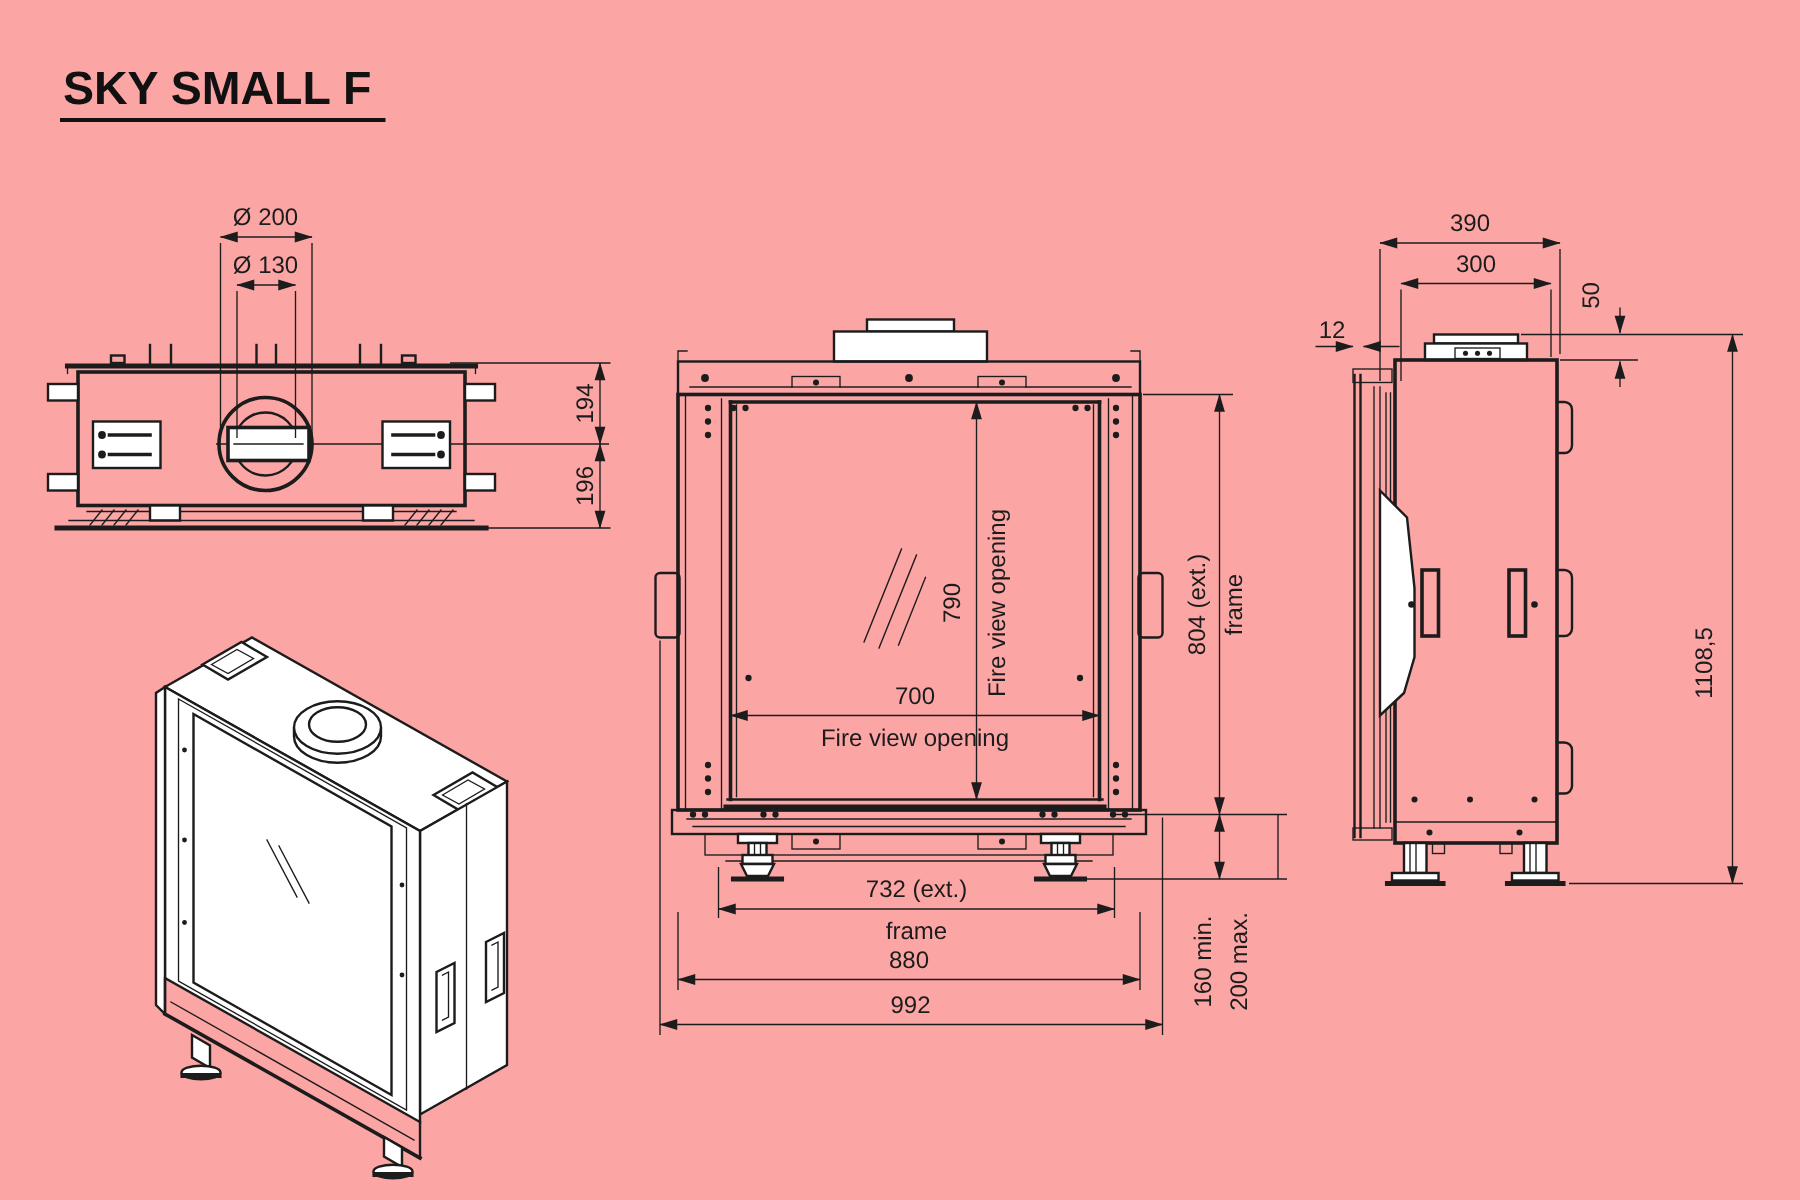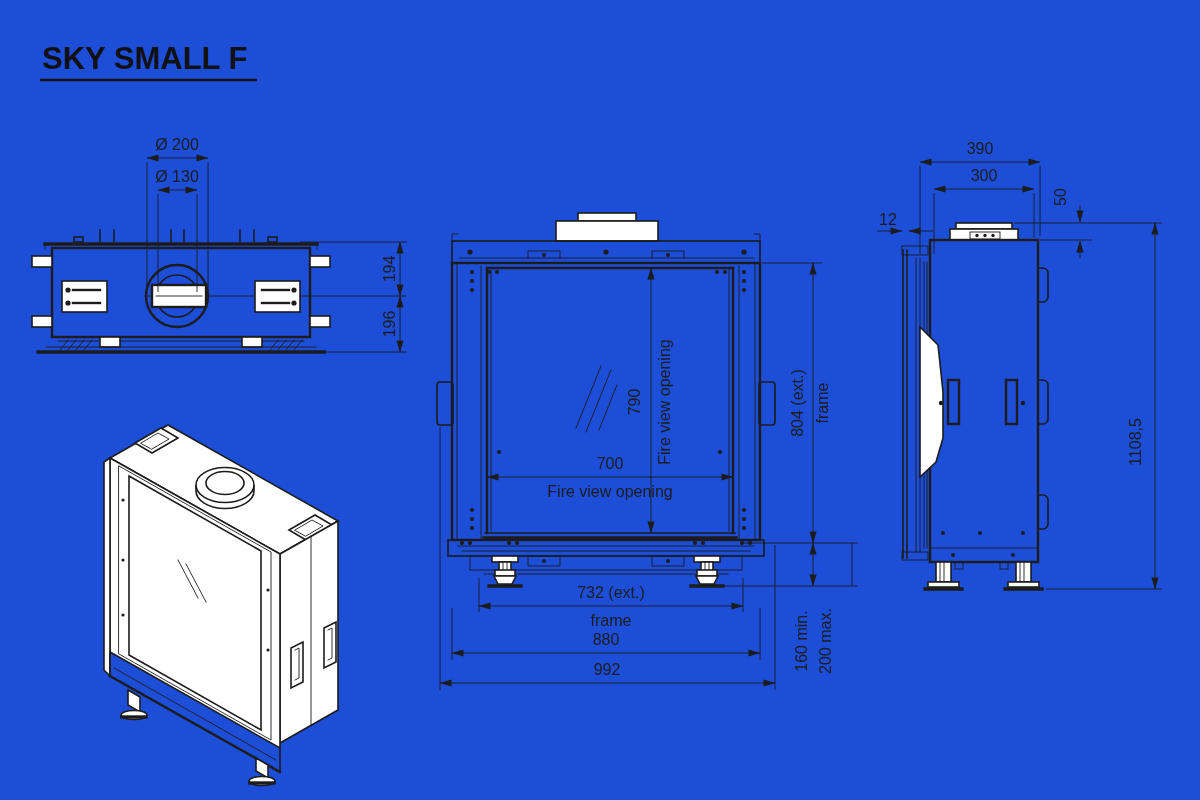--- a/index.html
+++ b/index.html
@@ -1,16 +1,16 @@
 <!DOCTYPE html>
 <html><head>
 <meta charset="utf-8">
 <style>
   html, body { margin:0; padding:0; background:#ffffff; }
-  .page { width:1200px; height:800px; position:relative; background:#1d4ed8; overflow:hidden; }
+  .page { width:1200px; height:800px; position:relative; background:#fca5a5; overflow:hidden; }
   svg { display:block; font-family:"Liberation Sans", sans-serif; }
   .ln   { stroke:#1c1c1c; fill:none; stroke-width:1.6; stroke-linecap:square; }
   .lnw  { stroke:#1c1c1c; fill:#ffffff; stroke-width:1.6; }
   .thick{ stroke-width:2.4; }
   .xthick{ stroke-width:3.4; }
   .thin { stroke-width:0.9; }
   .dim  { stroke:#1c1c1c; fill:none; stroke-width:0.9; }
   .dt   { font-size:16px; fill:#1c1c1c; text-anchor:middle; }
   .dot  { fill:#1c1c1c; stroke:none; }
   .title-text { font-size:31px; font-weight:bold; fill:#111; }

